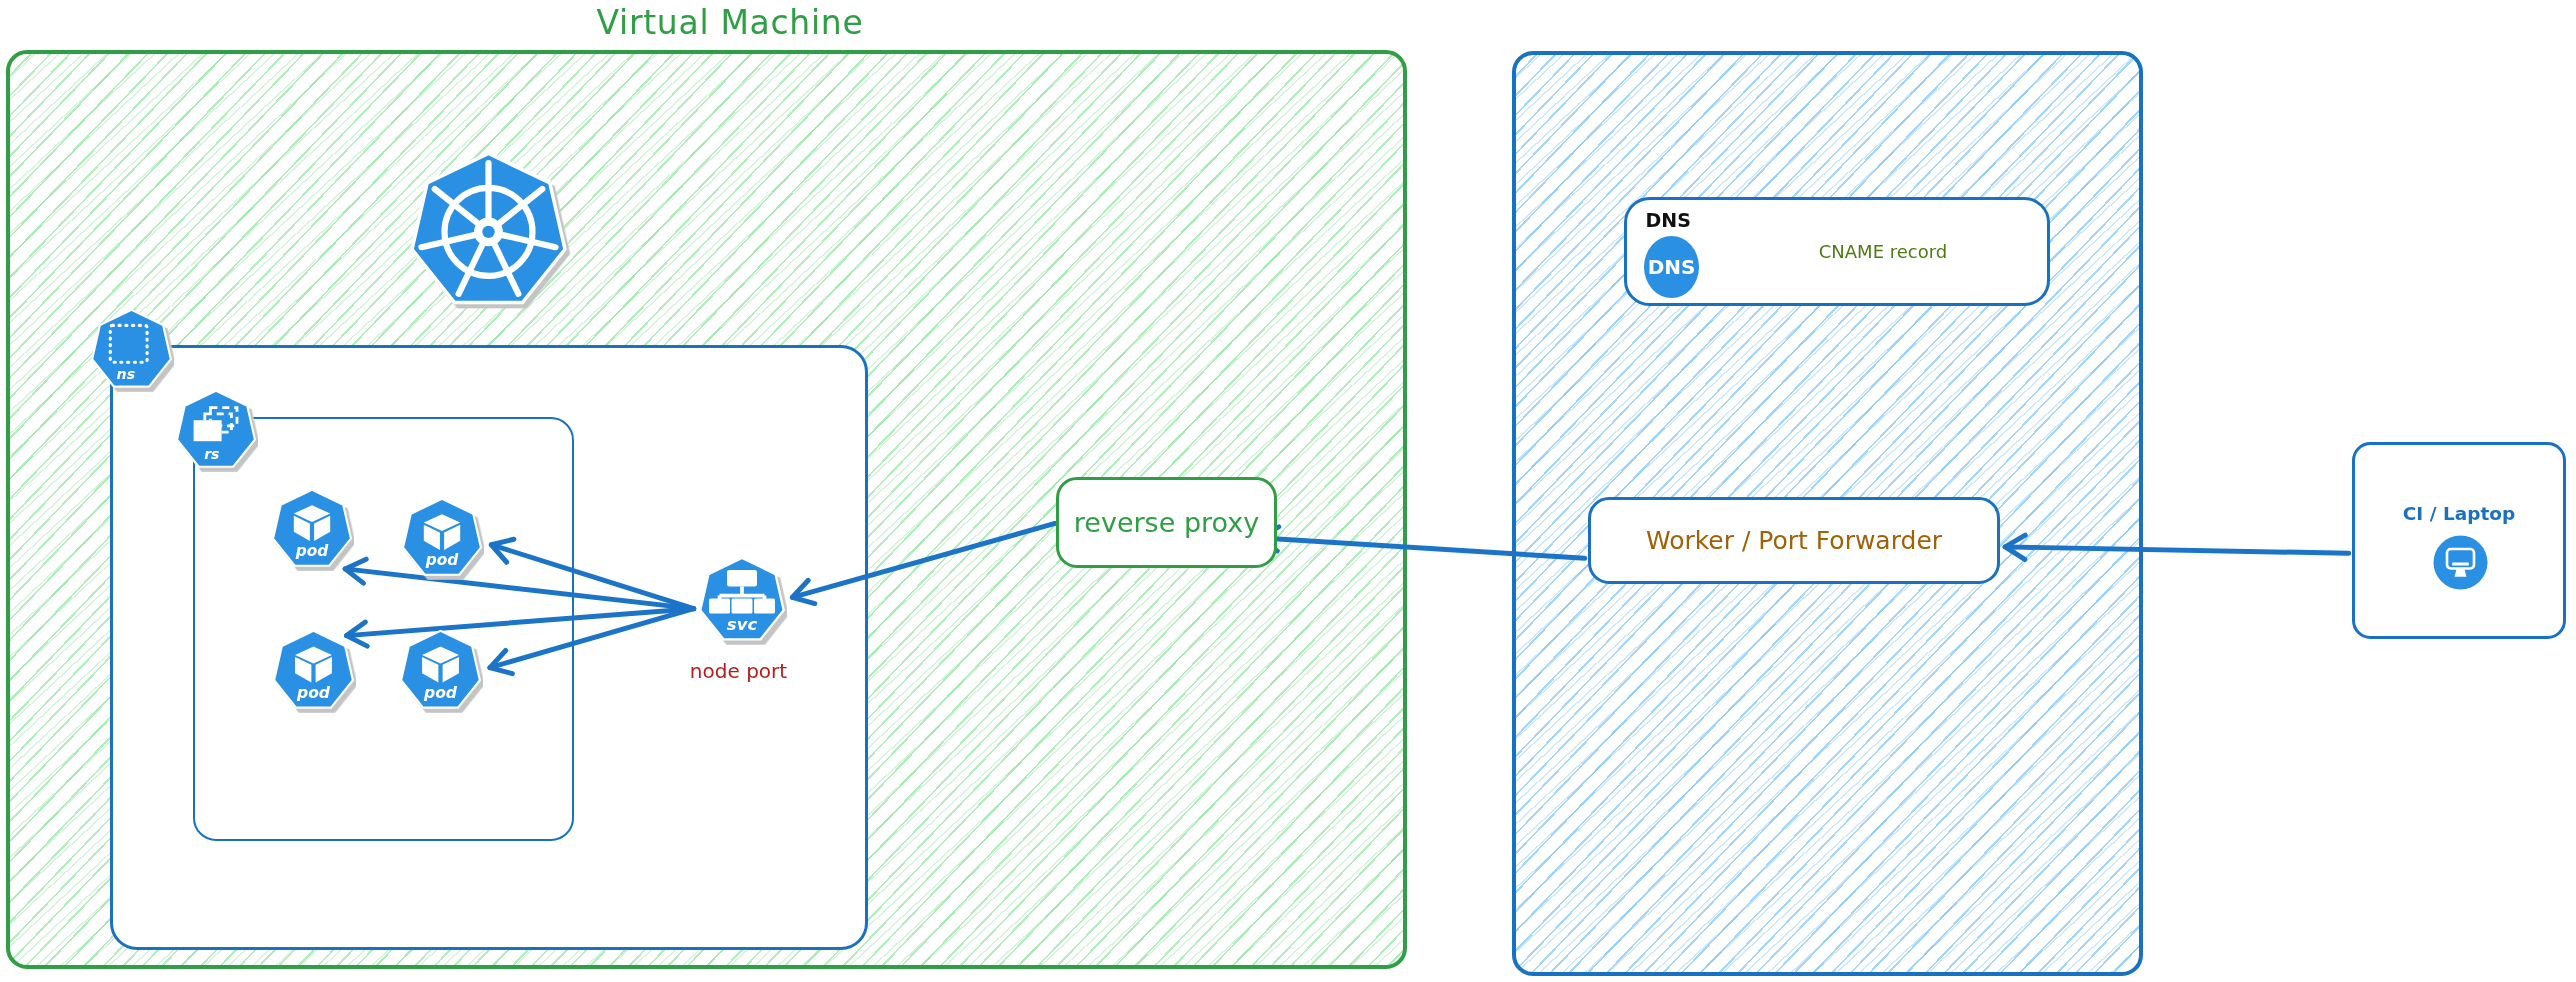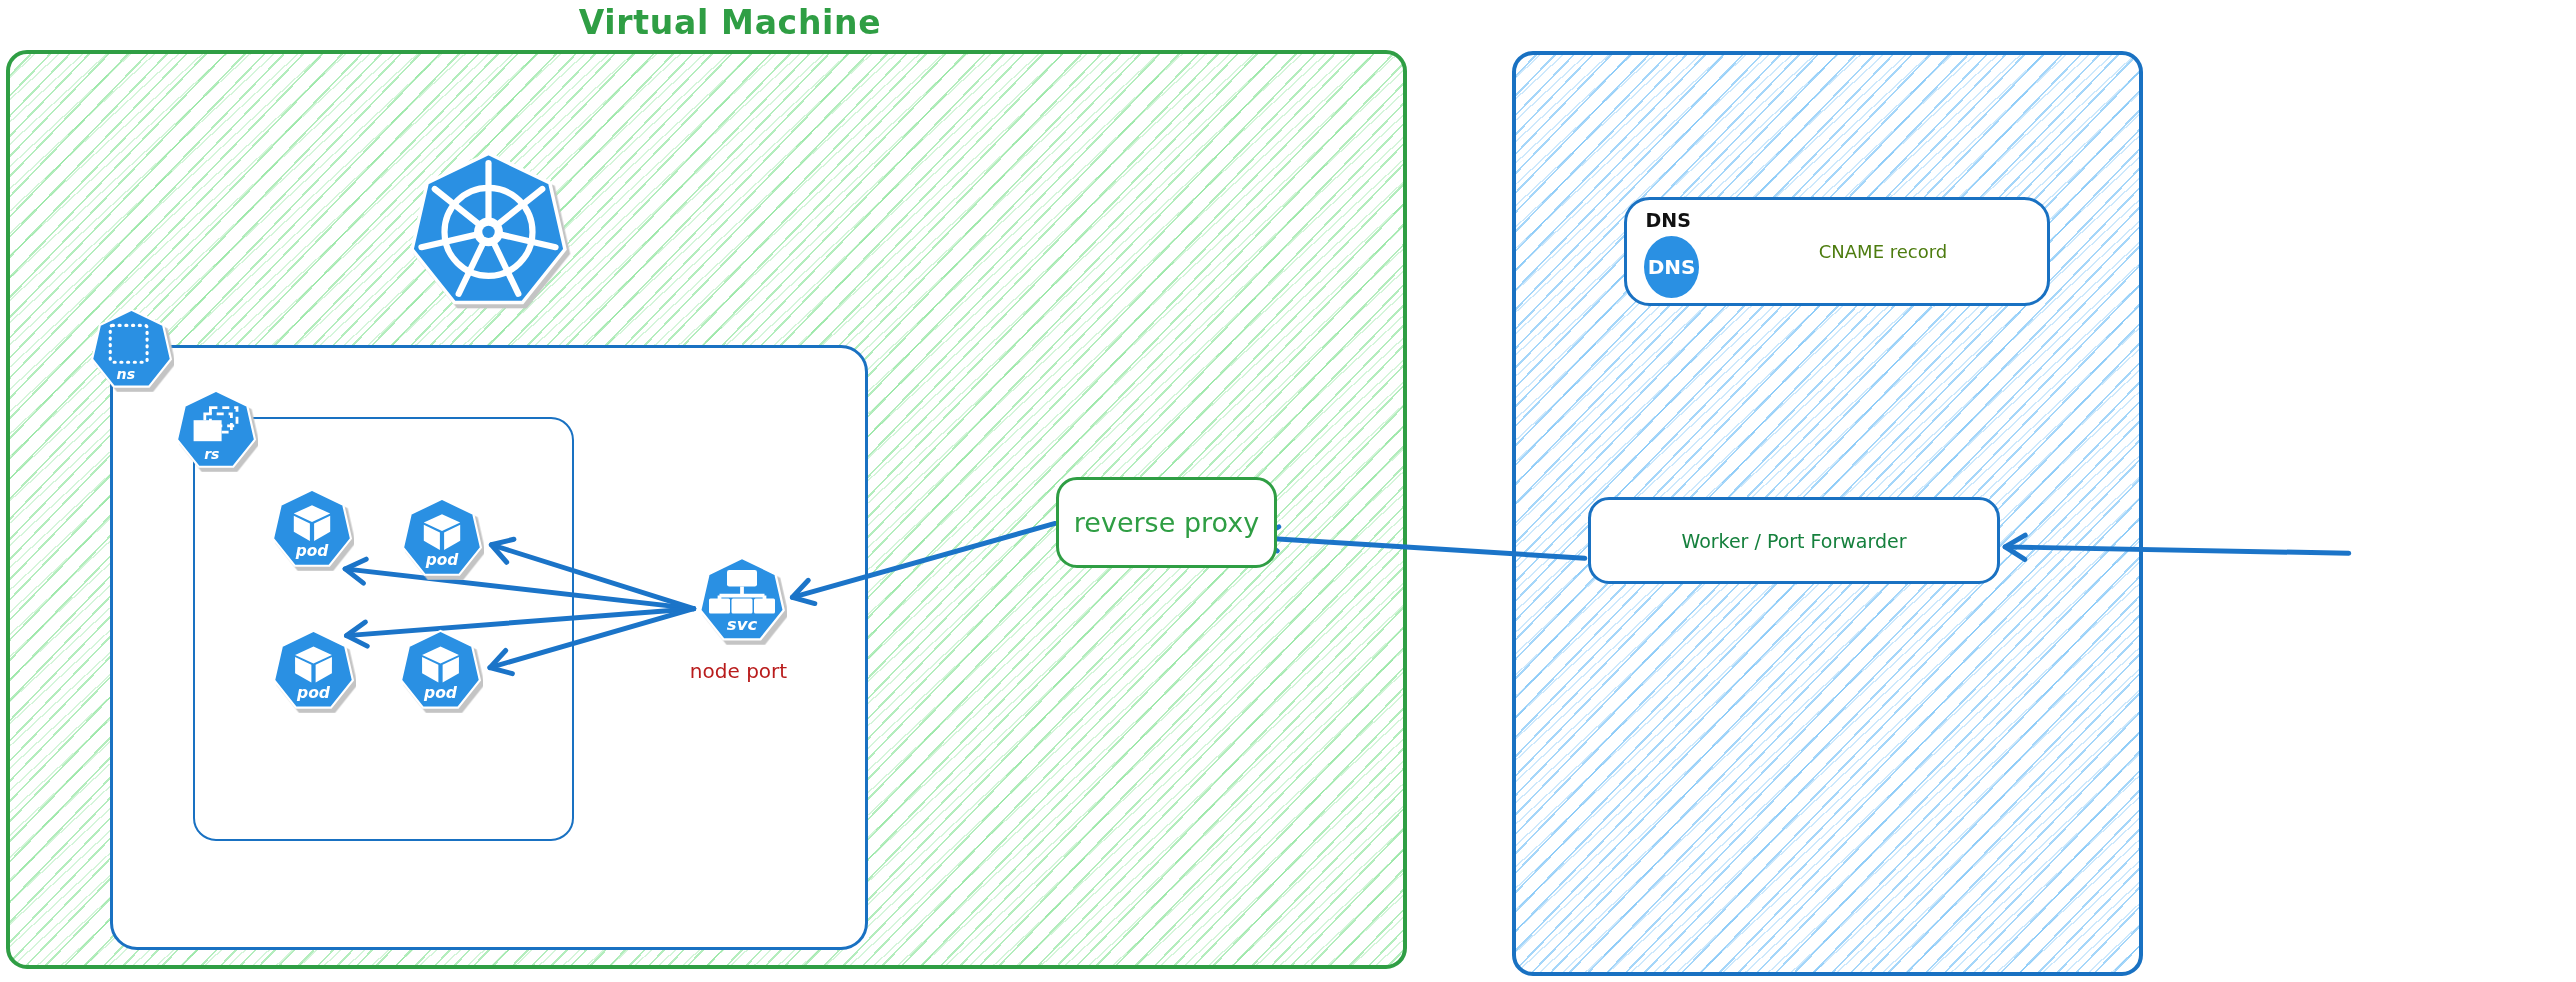--- a/index.html
+++ b/index.html
@@ -10,21 +10,21 @@
   .group-box{position:absolute;box-sizing:border-box;border-radius:21px;}
   .vm-box{left:5.7px;top:50px;width:1401px;height:919px;border:4.3px solid #2f9e44;
     background:
       repeating-linear-gradient(134deg, rgba(105,219,124,.50) 0 1.8px, transparent 1.8px 14px),
       repeating-linear-gradient(137deg, rgba(105,219,124,.28) 0 1.4px, transparent 1.4px 16.3px);}
   .ext-box{left:1512px;top:51px;width:631px;height:925px;border:4.3px solid #1971c2;
     background:
       repeating-linear-gradient(134deg, rgba(92,181,245,.55) 0 1.8px, transparent 1.8px 13.5px),
       repeating-linear-gradient(137deg, rgba(92,181,245,.30) 0 1.4px, transparent 1.4px 15.6px);}
 
-  .group-title{position:absolute;text-align:center;font-size:33px;font-weight:700;letter-spacing:0.7px;}
+  .group-title{position:absolute;text-align:center;font-size:33px;font-weight:400;letter-spacing:0.7px;}
   .vm-title{left:503px;top:2.8px;width:454px;color:#2f9e44;}
   .ext-title{left:1631px;top:4.3px;width:426px;color:#1971c2;}
 
   
   .white-box{position:absolute;box-sizing:border-box;background:#ffffff;}
   .ns-box{left:110px;top:345px;width:758px;height:605px;border:3.6px solid #1971c2;border-radius:27px;}
   .rs-box{left:193px;top:417px;width:381px;height:424px;border:2.8px solid #1971c2;border-radius:23px;}
 
   .proxy-box{left:1056px;top:477px;width:221px;height:91px;border:3.6px solid #2f9e44;border-radius:21px;
              display:flex;align-items:center;justify-content:center;}
@@ -33,21 +33,21 @@
   .cname-box{left:1588px;top:197px;width:426px;height:109px;border:3.6px solid #1971c2;border-radius:25.6px;margin-left:36px;}
   .dns-tag{position:absolute;left:18.5px;top:8.5px;font-size:19px;font-weight:700;color:#111111;}
   .dns-badge{position:absolute;left:17px;top:36px;width:55px;height:62px;border-radius:50%;
              background:#2a90e3;display:flex;align-items:center;justify-content:center;
              color:#ffffff;font-size:20px;font-weight:700;}
   .cname-label{position:absolute;left:121px;top:0;width:270px;height:100%;display:flex;
                align-items:center;justify-content:center;color:#4d7c0f;font-size:18px;}
 
   .worker-box{left:1588px;top:497px;width:412px;height:87px;border:3.6px solid #1971c2;border-radius:21px;
               display:flex;align-items:center;justify-content:center;}
-  .worker-label{color:#15803d;font-size:19px;}
+  .worker-label{color:#a16207;font-size:25px;}
 
   .ci-box{left:2352px;top:442px;width:214px;height:197px;border:3.6px solid #1971c2;border-radius:18.5px;}
   .ci-label{position:absolute;left:0;top:58px;width:100%;text-align:center;color:#1971c2;
             font-size:18.5px;font-weight:600;}
 
   .nodeport-label{position:absolute;left:664px;top:659px;width:149px;text-align:center;
                   color:#b91c1c;font-size:20px;}
 
   
   .icon{position:absolute;}
@@ -185,15 +185,24 @@
     <div class="dns-badge">
       <span>DNS</span>
     </div>
     <div class="cname-label">CNAME record</div>
   </div>
 
   <div class="white-box worker-box">
     <span class="worker-label">Worker / Port Forwarder</span>
   </div>
 
+  <div class="white-box ci-box">
+    <div class="ci-label">CI / Laptop</div>
+    <svg class="icon" style="left:77px;top:89px" width="57" height="57" viewBox="0 0 76 76">
+      <circle cx="38" cy="38" r="36" fill="#2a90e3"></circle>
+      <rect x="20" y="20" width="36" height="26" rx="5" fill="none" stroke="#ffffff" stroke-width="3.5"></rect>
+      <line x1="27" y1="40" x2="49" y2="40" stroke="#ffffff" stroke-width="4"></line>
+      <path d="M33,46 L43,46 L46,57 L30,57 Z" fill="#ffffff"></path>
+    </svg>
+  </div>
 
 </div>
 
 
 </body></html>

